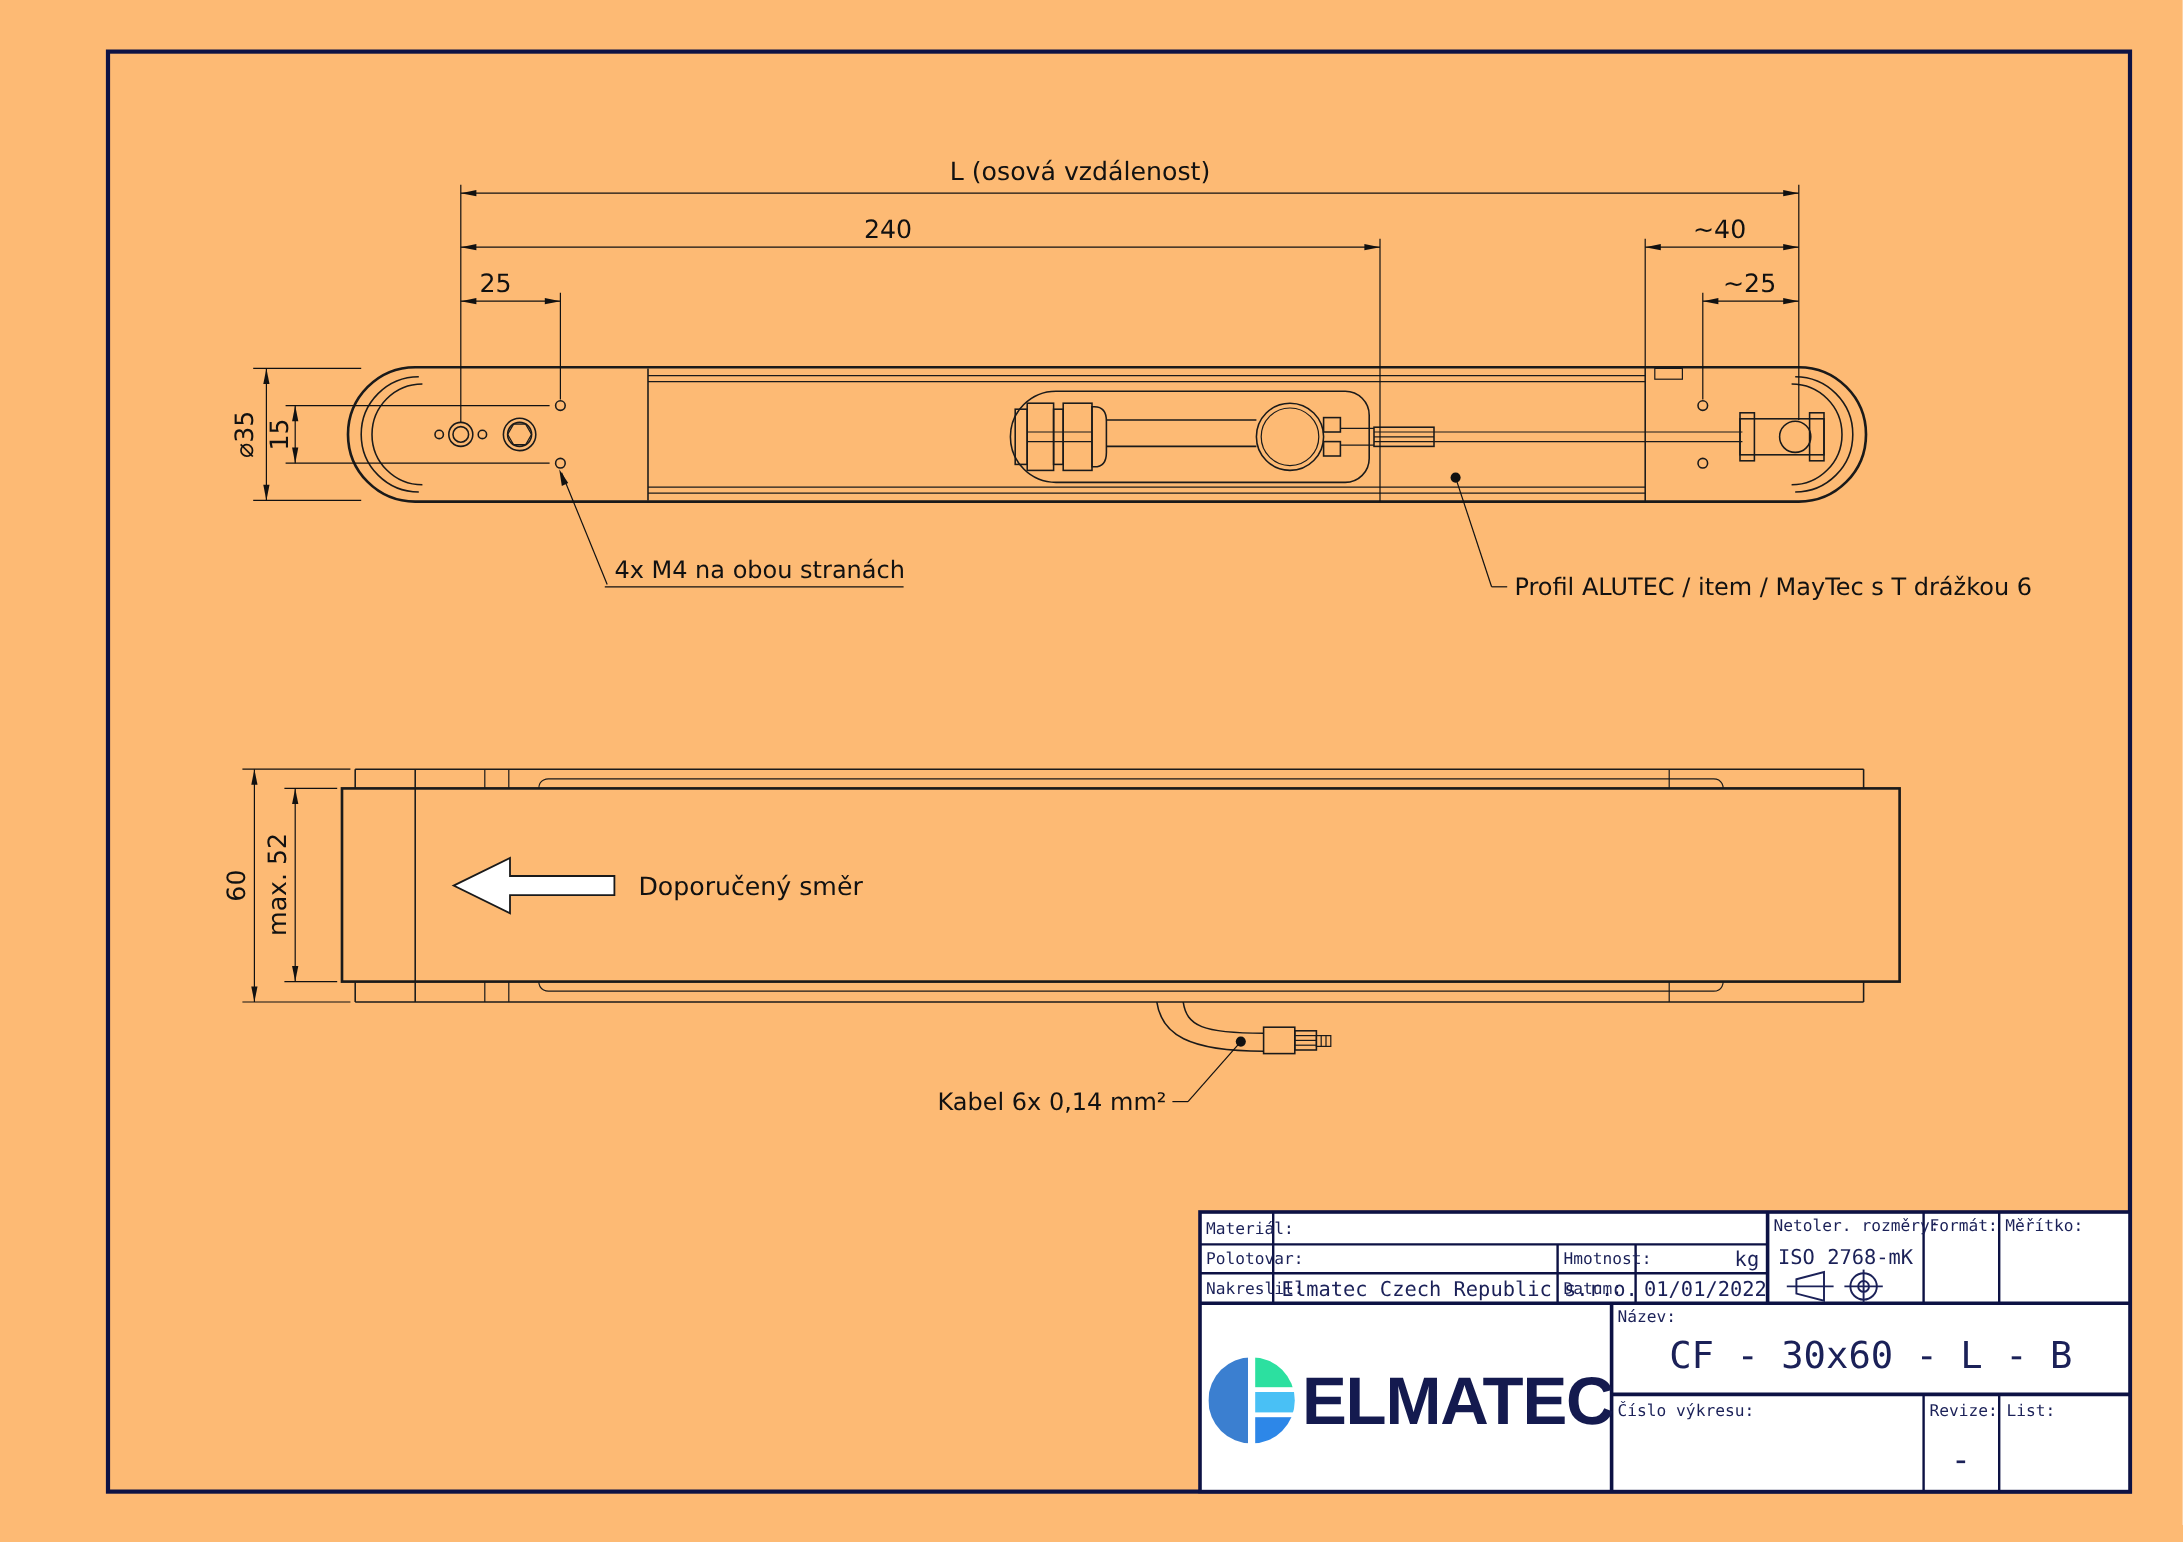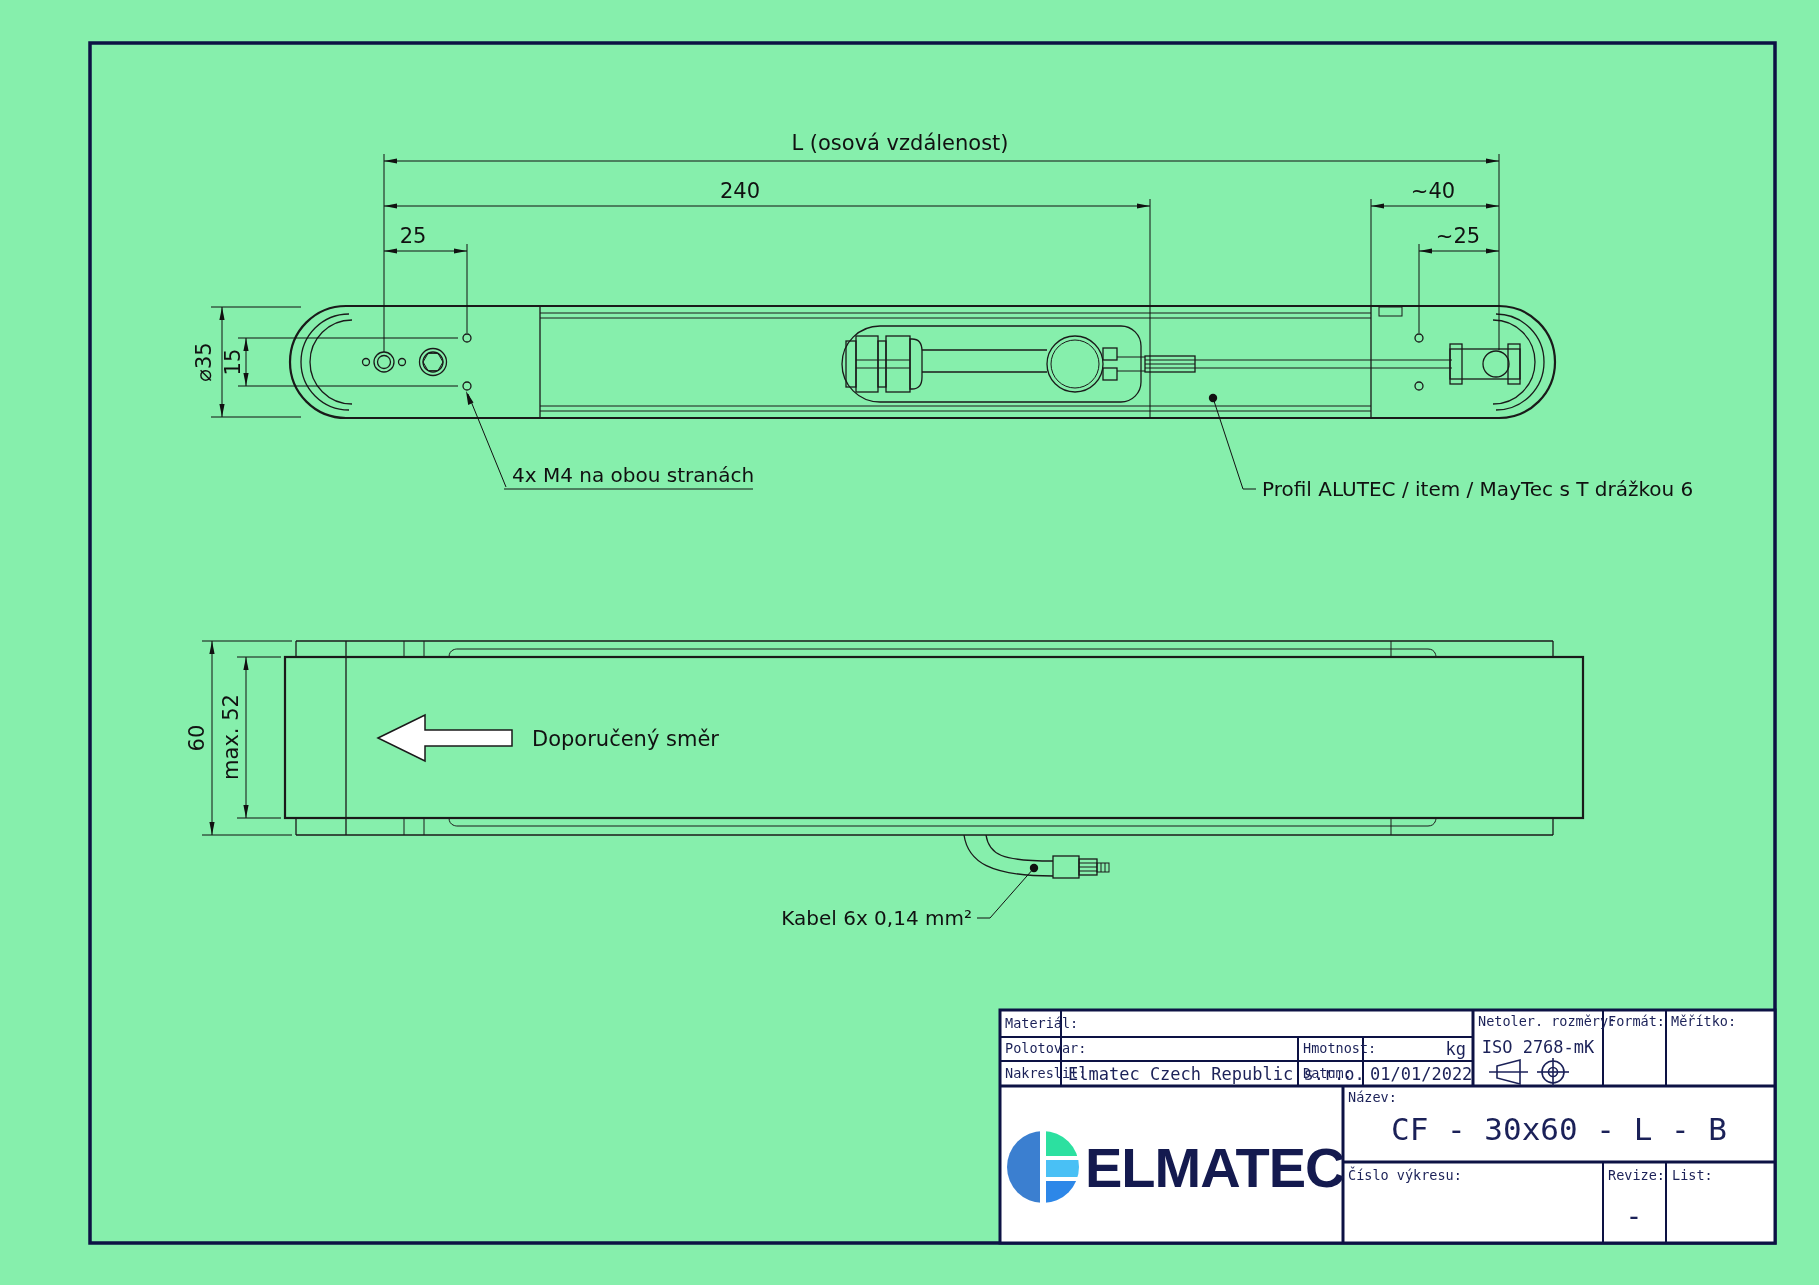--- a/index.html
+++ b/index.html
@@ -1,16 +1,16 @@
 <!DOCTYPE html>
 <html><head>
 <meta charset="utf-8">
 <style>
   html,body{margin:0;padding:0;background:#ffffff;}
-  .page{position:relative;width:1819px;height:1285px;background:#86efac;font-family:"DejaVu Sans",sans-serif;}
+  .page{position:relative;width:1819px;height:1285px;background:#fdba74;font-family:"DejaVu Sans",sans-serif;}
   svg{display:block;}
   text{fill:#1a1a1a;}
   .dimtxt{font-family:"DejaVu Sans",sans-serif;font-size:21px;fill:#111;}
   .notetxt{font-family:"DejaVu Sans",sans-serif;font-size:20px;fill:#111;}
   .tb-label{font-family:"DejaVu Sans Mono",monospace;font-size:13.5px;fill:#1b2158;}
   .tb-value{font-family:"DejaVu Sans Mono",monospace;font-size:17px;fill:#1b2158;}
   .tb-title{font-family:"DejaVu Sans Mono",monospace;font-size:31px;fill:#1b2158;}
   .tb-rev{font-family:"DejaVu Sans Mono",monospace;font-size:28px;fill:#1b2158;}
   .logo-word{font-family:"Liberation Sans",sans-serif;font-size:56px;font-weight:bold;letter-spacing:-1px;fill:#141a4f;}
   .ink{stroke:#1a1a1a;fill:none;stroke-width:1.3;}

